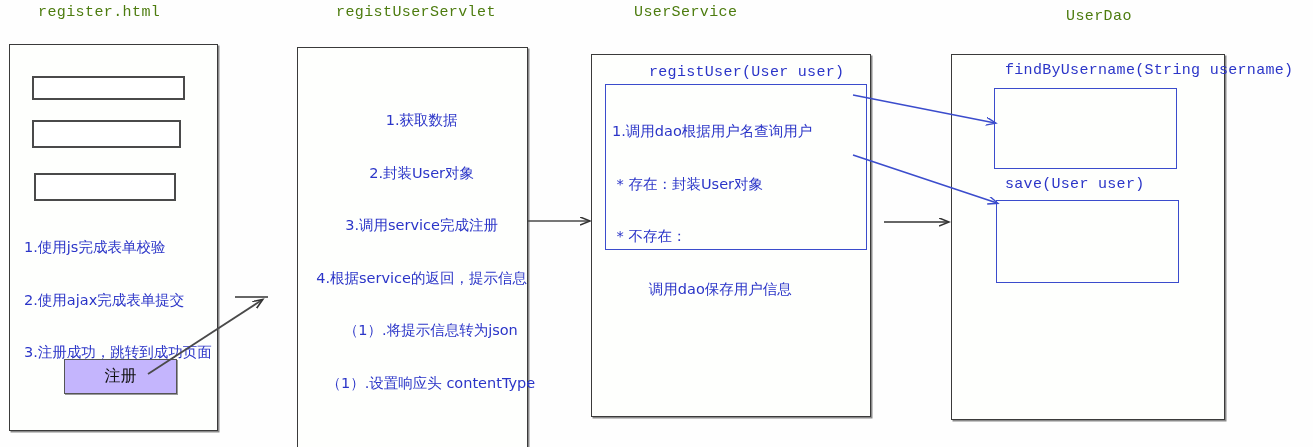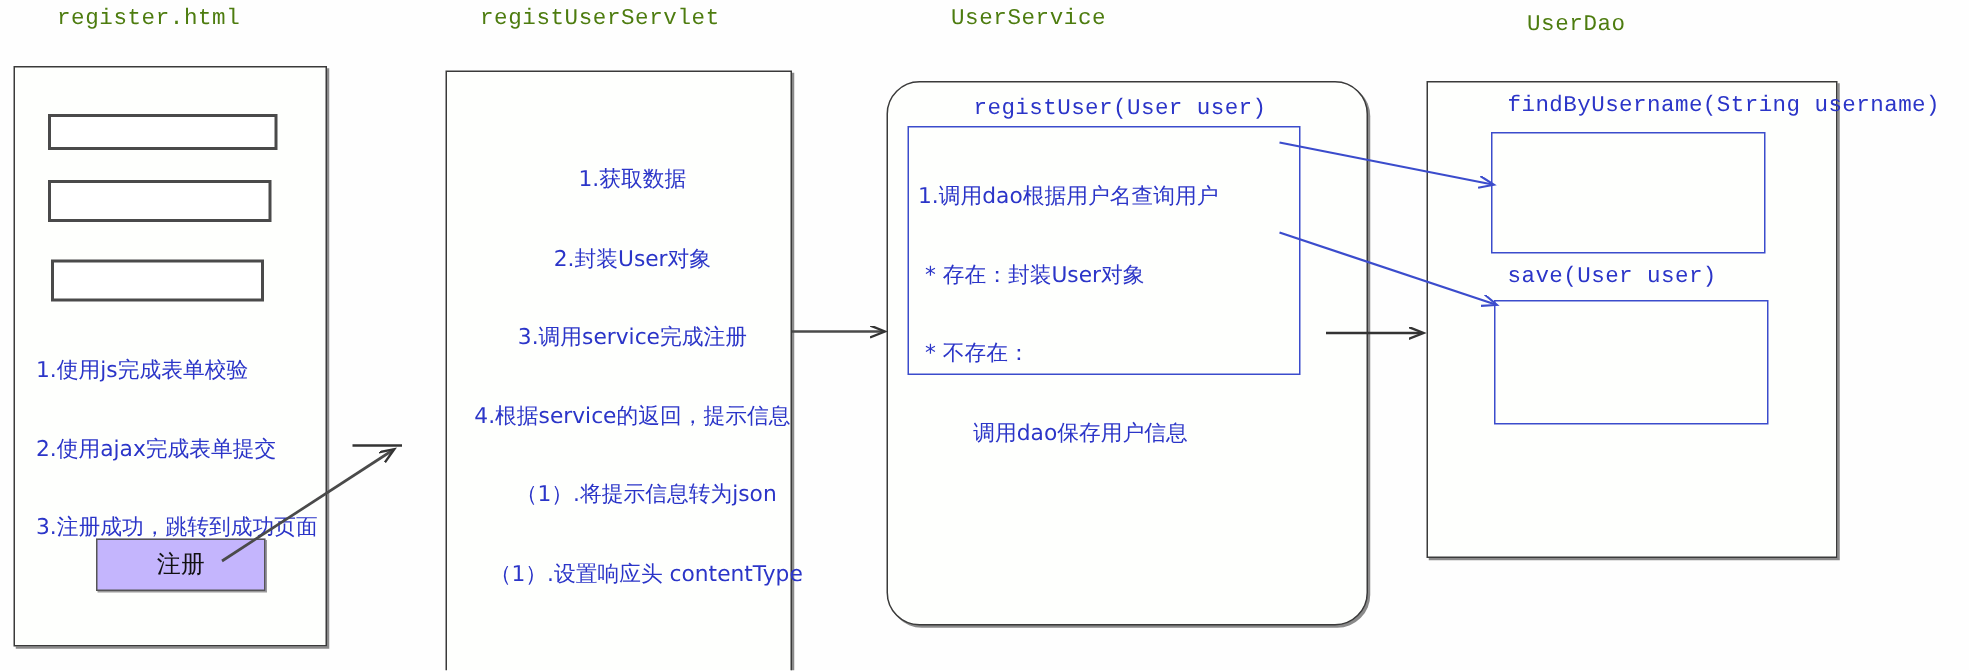--- a/index.html
+++ b/index.html
@@ -82,25 +82,25 @@
     pointer-events: none;
   }
 </style>
 </head>
 <body>
 
 <div id="canvas">
 
   <div class="title" style="left:38px; top:4px;">register.html</div>
 
-  <div class="title" style="left:320px; top:4px;">registUserServlet</div>
+  <div class="title" style="left:336px; top:4px;">registUserServlet</div>
 
   <div class="title" style="left:634px; top:4px;font-family:Liberation Mono, monospace;">UserService</div>
 
-  <div class="title" style="left:1018px; top:8px;text-align:center;">UserDao</div>
+  <div class="title" style="left:1066px; top:8px;text-align:center;">UserDao</div>
 
   <div class="panel" style="left:9px; top:44px; width:209px; height:387px;">
 
     <div class="field-box" style="left:22px; top:31px; width:153px; height:24px;"></div>
     <div class="field-box" style="left:22px; top:75px; width:149px; height:28px;"></div>
     <div class="field-box" style="left:24px; top:128px; width:142px; height:28px;"></div>
 
     <div class="note" style="left:14px; top:159px;">
       <span class="note-line">1.使用js完成表单校验</span>
       <span class="note-line">2.使用ajax完成表单提交</span>
@@ -115,35 +115,35 @@
     <div class="note" style="left:10px; top:29px;">
       <span class="note-line">1.获取数据</span>
       <span class="note-line">2.封装User对象</span>
       <span class="note-line">3.调用service完成注册</span>
       <span class="note-line">4.根据service的返回，提示信息</span>
       <span class="note-line">    （1）.将提示信息转为json</span>
       <span class="note-line">    （1）.设置响应头 contentType</span>
     </div>
   </div>
 
-  <div class="panel" style="left:591px; top:54px; width:321px; height:363px;border-radius:22px;">
+  <div class="panel" style="left:591px; top:54px; width:280px; height:363px;">
 
     <div class="note-mono" style="left:57px; top:9px;">registUser(User user)</div>
 
     <div class="bluebox" style="left:13px; top:29px; width:262px; height:166px;"></div>
 
     <div class="note" style="left:20px; top:33px;">
       <span class="note-line">1.调用dao根据用户名查询用户</span>
       <span class="note-line"> * 存在：封装User对象</span>
       <span class="note-line"> * 不存在：</span>
       <span class="note-line">        调用dao保存用户信息</span>
     </div>
   </div>
 
-  <div class="panel" style="left:951px; top:54px; width:274px; height:318px;padding-left:20px;">
+  <div class="panel" style="left:951px; top:54px; width:274px; height:366px;padding-left:20px;">
 
     <div class="note-mono" style="left:53px; top:7px;">findByUsername(String username)</div>
 
     <div class="bluebox" style="left:42px; top:33px; width:183px; height:81px;"></div>
 
     <div class="note-mono" style="left:53px; top:121px;">save(User user)</div>
 
     <div class="bluebox" style="left:44px; top:145px; width:183px; height:83px;"></div>
   </div>
 

